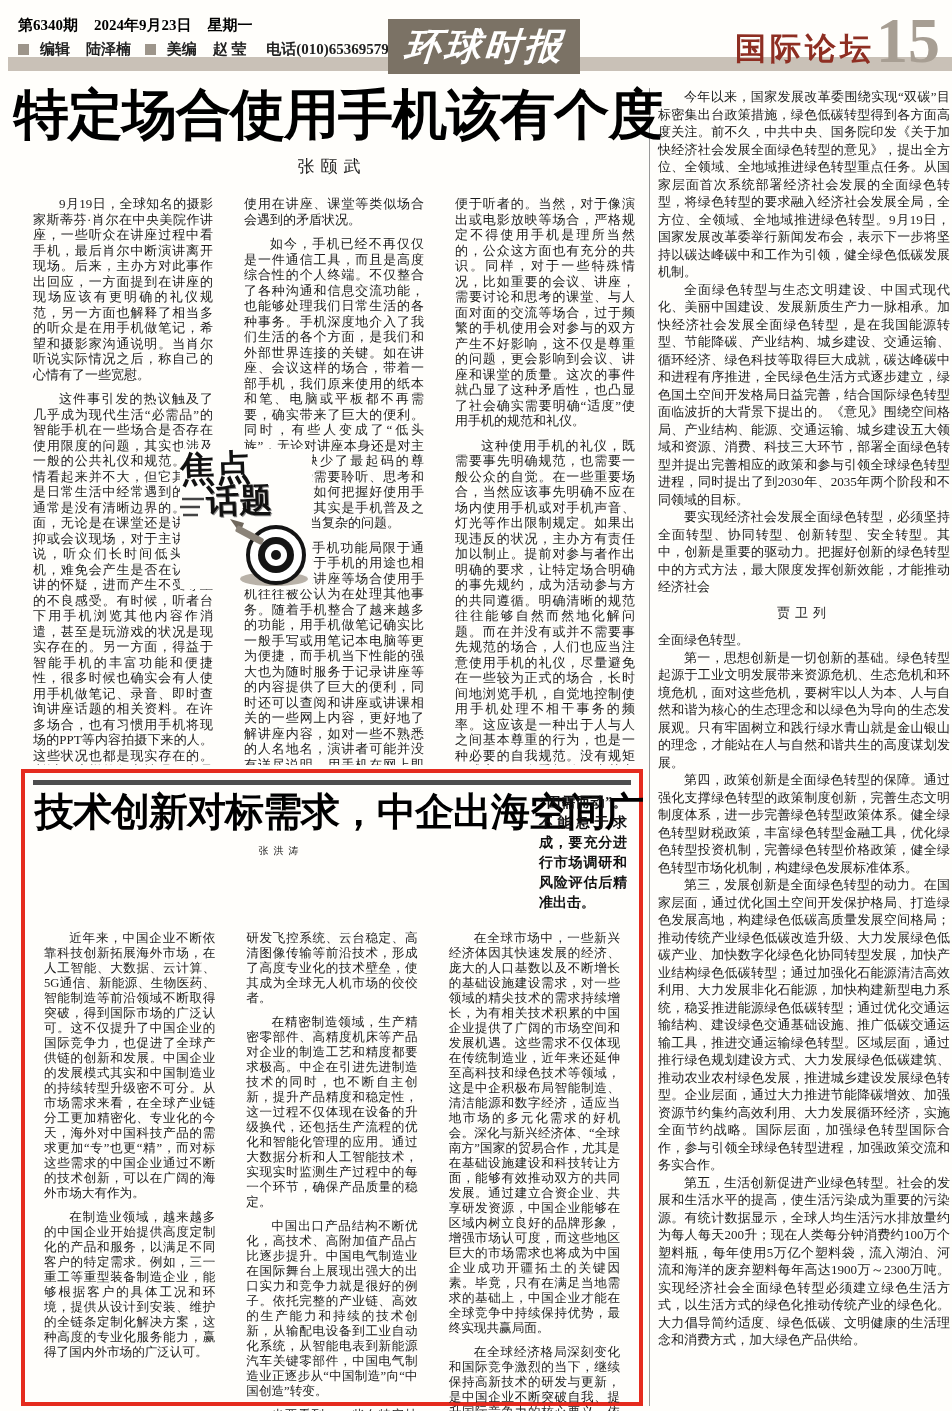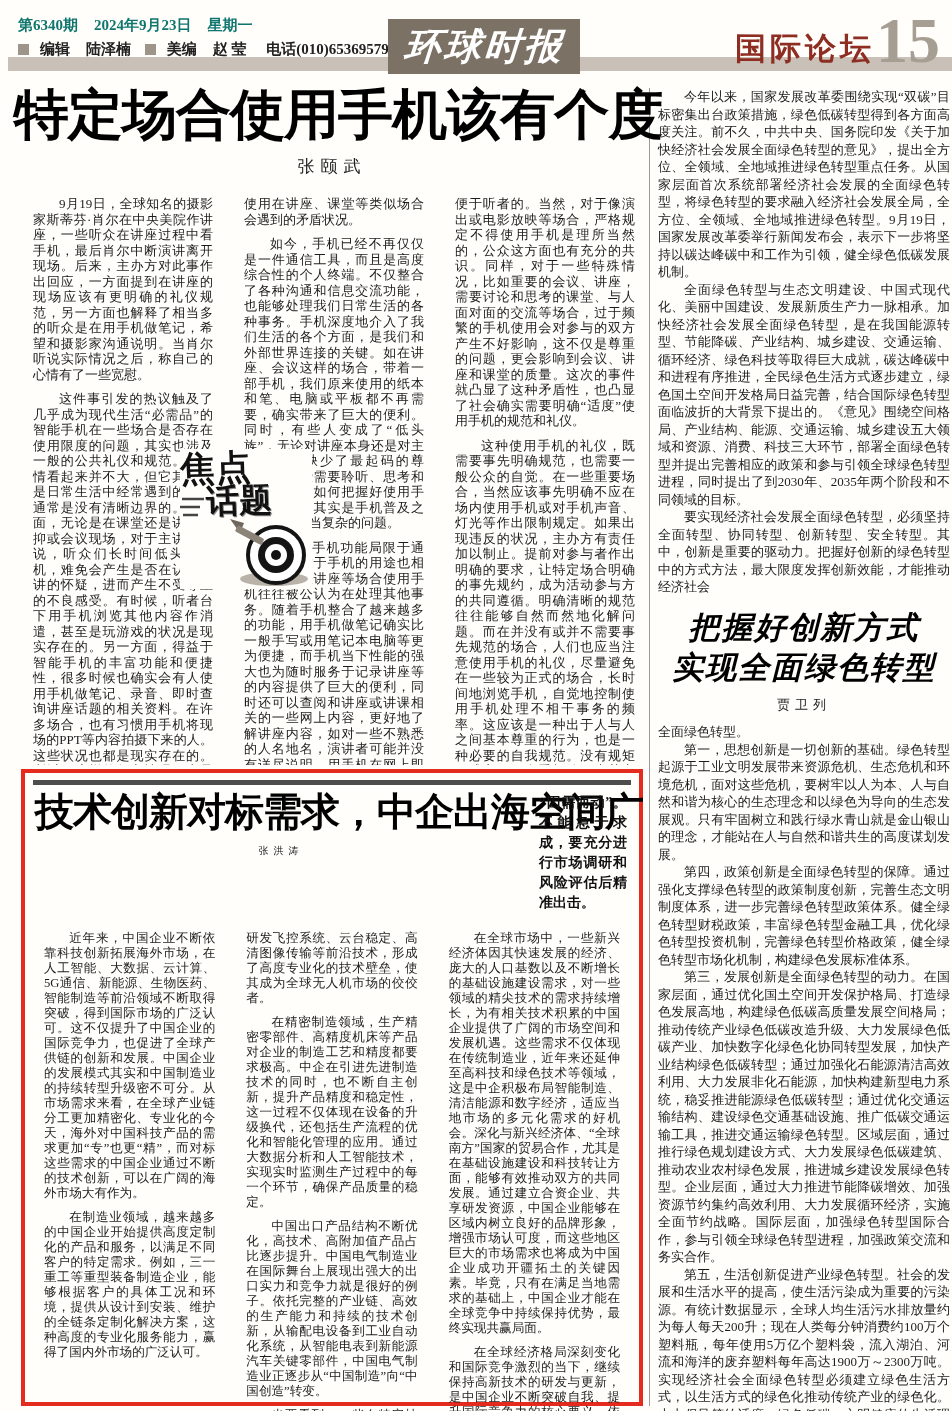--- a/index.html
+++ b/index.html
@@ -1,19 +1,19 @@
 <!DOCTYPE html>
 <html><head>
 <meta charset="utf-8">
 <style>
   html,body{margin:0;padding:0;background:#e8e8e8;}
   #page{position:relative;width:952px;height:1411px;background:#fffefb;margin:0 auto;overflow:hidden;
         font-family:"Liberation Serif","DejaVu Serif",serif;color:#1c1c1c;}
   
-  .hdr-issue{position:absolute;left:18px;top:16px;font-size:15px;font-weight:bold;color:#0f766e;}
+  .hdr-issue{position:absolute;left:18px;top:16px;font-size:15px;font-weight:bold;color:#000000;}
   .hdr-issue span{margin-right:16px;}
   .hdr-staff{position:absolute;left:18px;top:40px;font-size:15px;font-weight:bold;color:#222;}
   .sq{display:inline-block;width:11px;height:11px;background:#9d958a;margin-right:5px;vertical-align:-1px;}
   .hdr-staff span{margin-right:10px;padding-left:6px;}
   .hdr-bar{position:absolute;left:8px;right:0;top:57px;height:14px;background:#c9c1b7;}
   .masthead{position:absolute;left:388px;top:19px;width:192px;height:55px;background:#7b7265;
             display:flex;align-items:center;justify-content:center;}
   .masthead-txt{color:#fff;font-size:37px;font-weight:bold;font-style:italic;letter-spacing:3px;
                 font-family:"Liberation Serif",serif;transform:skewX(-4deg);}
   .section-title{position:absolute;left:735px;top:28px;font-size:31px;font-weight:bold;color:#8e2e22;letter-spacing:4px;}
@@ -149,24 +149,20 @@
         <p><span>在全球经济格局深刻变化和国际竞争激烈的当下，继续保持高新技术的研发与更新，是中国企业不断突破自我、提升国际竞争力的核心要义。依靠技术创新和对标海外市场需求的双轮驱动，中企不仅推动了自身发展进程的提速，也通过与世界各国企业共享科技成果和发展机遇，为全球的现代化进程、全球经济的繁荣与发展贡献了自己的力量。</span></p>
       </div>
     </div>
   </div>
 
   <div class="rcol">
     <p>今年以来，国家发展改革委围绕实现“双碳”目标密集出台政策措施，绿色低碳转型得到各方面高度关注。前不久，中共中央、国务院印发《关于加快经济社会发展全面绿色转型的意见》，提出全方位、全领域、全地域推进绿色转型重点任务。从国家层面首次系统部署经济社会发展的全面绿色转型，将绿色转型的要求融入经济社会发展全局，全方位、全领域、全地域推进绿色转型。9月19日，国家发展改革委举行新闻发布会，表示下一步将坚持以碳达峰碳中和工作为引领，健全绿色低碳发展机制。</p>
     <p>全面绿色转型与生态文明建设、中国式现代化、美丽中国建设、发展新质生产力一脉相承。加快经济社会发展全面绿色转型，是在我国能源转型、节能降碳、产业结构、城乡建设、交通运输、循环经济、绿色科技等取得巨大成就，碳达峰碳中和进程有序推进，全民绿色生活方式逐步建立，绿色国土空间开发格局日益完善，结合国际绿色转型面临波折的大背景下提出的。《意见》围绕空间格局、产业结构、能源、交通运输、城乡建设五大领域和资源、消费、科技三大环节，部署全面绿色转型并提出完善相应的政策和参与引领全球绿色转型进程，同时提出了到2030年、2035年两个阶段和不同领域的目标。</p>
     <p>要实现经济社会发展全面绿色转型，必须坚持全面转型、协同转型、创新转型、安全转型。其中，创新是重要的驱动力。把握好创新的绿色转型中的方式方法，最大限度发挥创新效能，才能推动经济社会</p>
 
-    <div class="g-titleblock">
-      <div class="g-title">把握好创新方式</div>
-      <div class="g-title">实现全面绿色转型</div>
-    </div>
     <p class="g-author">贾卫列</p>
 
     <p class="cont">全面绿色转型。</p>
     <p>第一，思想创新是一切创新的基础。绿色转型起源于工业文明发展带来资源危机、生态危机和环境危机，面对这些危机，要树牢以人为本、人与自然和谐为核心的生态理念和以绿色为导向的生态发展观。只有牢固树立和践行绿水青山就是金山银山的理念，才能站在人与自然和谐共生的高度谋划发展。</p>
     <p>第四，政策创新是全面绿色转型的保障。通过强化支撑绿色转型的政策制度创新，完善生态文明制度体系，进一步完善绿色转型政策体系。健全绿色转型财税政策，丰富绿色转型金融工具，优化绿色转型投资机制，完善绿色转型价格政策，健全绿色转型市场化机制，构建绿色发展标准体系。</p>
     <p>第三，发展创新是全面绿色转型的动力。在国家层面，通过优化国土空间开发保护格局、打造绿色发展高地，构建绿色低碳高质量发展空间格局；推动传统产业绿色低碳改造升级、大力发展绿色低碳产业、加快数字化绿色化协同转型发展，加快产业结构绿色低碳转型；通过加强化石能源清洁高效利用、大力发展非化石能源，加快构建新型电力系统，稳妥推进能源绿色低碳转型；通过优化交通运输结构、建设绿色交通基础设施、推广低碳交通运输工具，推进交通运输绿色转型。区域层面，通过推行绿色规划建设方式、大力发展绿色低碳建筑、推动农业农村绿色发展，推进城乡建设发展绿色转型。企业层面，通过大力推进节能降碳增效、加强资源节约集约高效利用、大力发展循环经济，实施全面节约战略。国际层面，加强绿色转型国际合作，参与引领全球绿色转型进程，加强政策交流和务实合作。</p>
     <p><span>第五，生活创新促进产业绿色转型。社会的发展和生活水平的提高，使生活污染成为重要的污染源。有统计数据显示，全球人均生活污水排放量约为每人每天200升；现在人类每分钟消费约100万个塑料瓶，每年使用5万亿个塑料袋，流入湖泊、河流和海洋的废弃塑料每年高达1900万～2300万吨。实现经济社会全面绿色转型必须建立绿色生活方式，以生活方式的绿色化推动传统产业的绿色化。大力倡导简约适度、绿色低碳、文明健康的生活理念和消费方式，加大绿色产品供给。</span></p>
   </div>
 
 </div>

